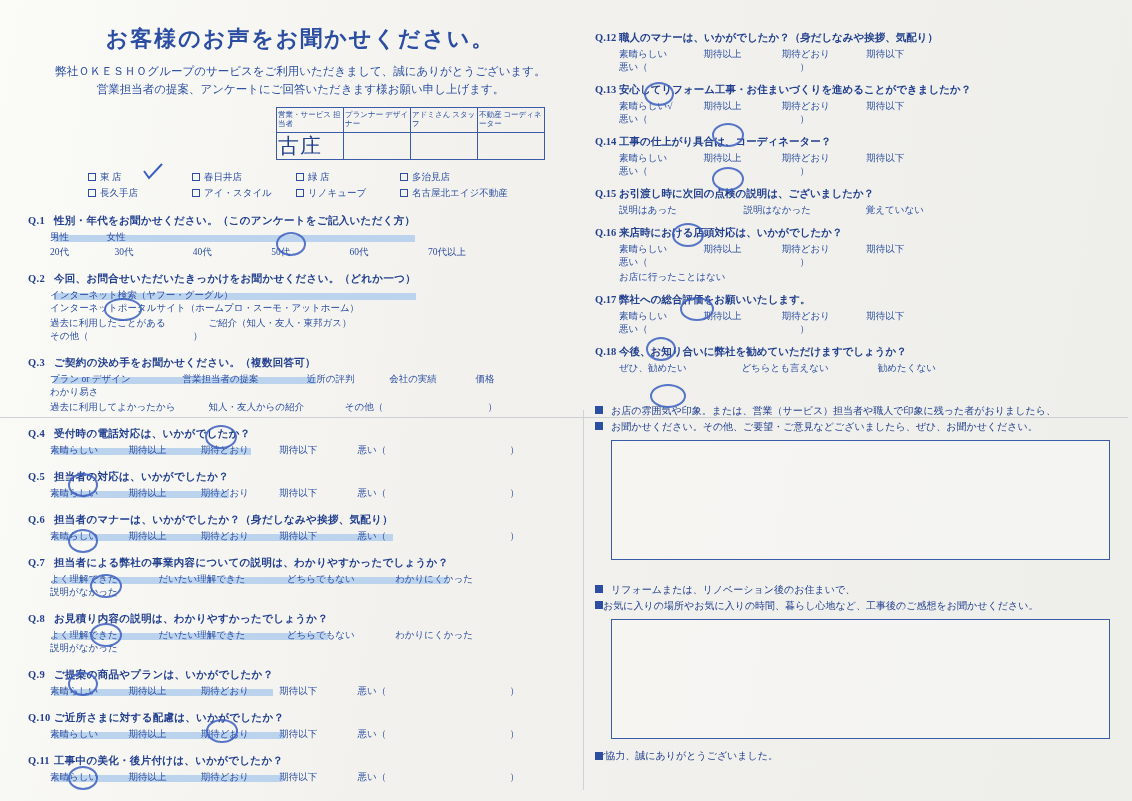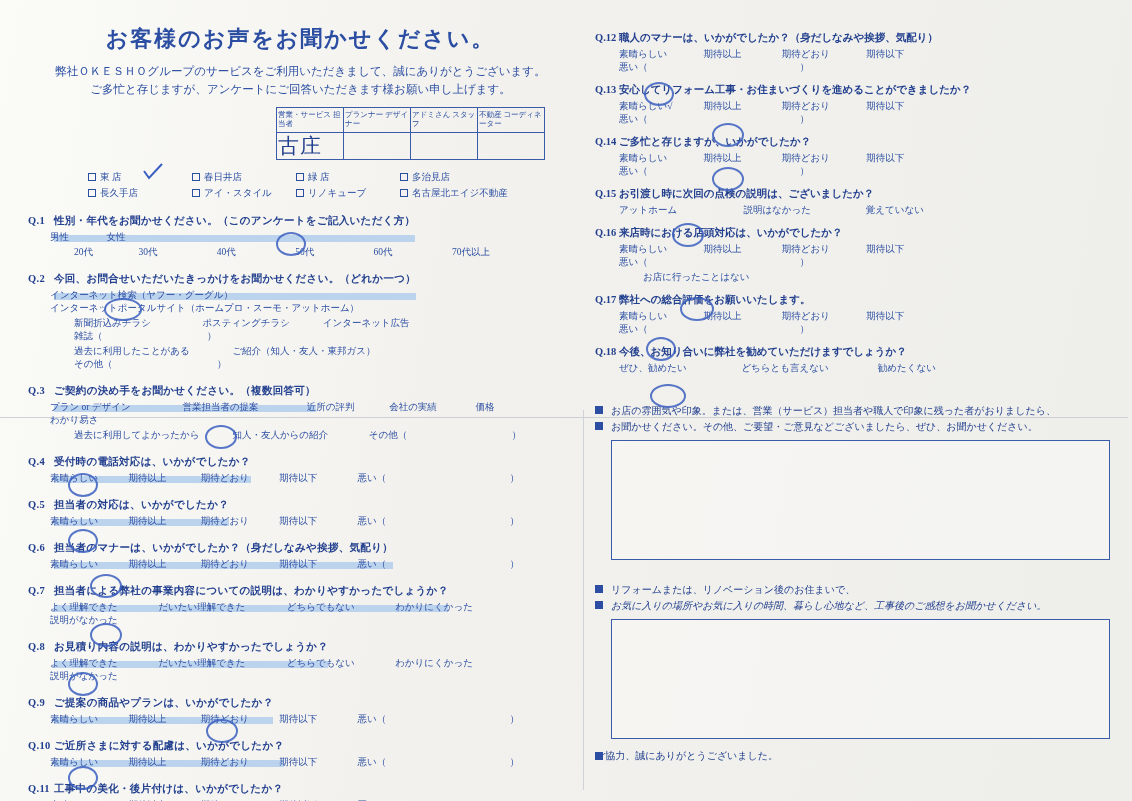--- a/index.html
+++ b/index.html
@@ -77,21 +77,21 @@
     background:linear-gradient(transparent 72%, #bcd3ee 72%, #bcd3ee 96%, transparent 96%);
     padding-bottom:17px;
   }
   .opts{
     margin:3px 0 0 22px;
     font-size:9.5px;
     color:#2b4ea2;
     position:relative;
   }
   .opts .o{display:inline-block;margin-right:14px;position:relative;}
-  .opts .line{display:block;margin-top:2px;margin-left:24px;}
+  .opts .line{display:block;margin-top:2px;}
 
   
   .mark{
     position:absolute;
     border:2px solid #3b5fc0;
     border-radius:50%;
     opacity:.85;
     pointer-events:none;
   }
 
@@ -125,21 +125,21 @@
 
 <div class="page">
 
   <hr class="sep" style="top:409px;">
   <div class="vline"></div>
 
   <div class="col left">
 
     <div class="title">お客様のお声をお聞かせください。</div>
     <div class="lead">弊社ＯＫＥＳＨＯグループのサービスをご利用いただきまして、誠にありがとうございます。</div>
-    <div class="lead">ご多忙と存じますが、アンケートにご回答いただきます様お願い申し上げます。</div>
+    <div class="lead">営業担当者の提案、アンケートにご回答いただきます様お願い申し上げます。</div>
 
     <table class="staff">
       <tbody>
           <tr>
         <td class="hd">営業・サービス
 担当者</td>
         <td class="hd">プランナー
 デザイナー</td>
         <td class="hd">アドミさん
 スタッフ</td>
@@ -185,26 +185,20 @@
         </span>
       </div>
     </div>
 
     <div class="q">
       <div class="qhead"><span class="num">Q.2</span><span class="uline">今回、お問合せいただいたきっかけをお聞かせください。（どれか一つ）</span></div>
       <div class="opts">
         <span class="o" style="width:200px">インターネット検索（ヤフー・グーグル）</span>
         <span class="o">インターネットポータルサイト（ホームプロ・スーモ・アットホーム）</span>
         <span class="line">
-          <span class="o" style="width:112px">新聞折込みチラシ</span>
-          <span class="o" style="width:104px">ポスティングチラシ</span>
-          <span class="o" style="width:110px">インターネット広告</span>
-          <span class="o">雑誌（　　　　　　　　　　　）</span>
-        </span>
-        <span class="line">
           <span class="o" style="width:142px">過去に利用したことがある</span>
           <span class="o" style="width:184px">ご紹介（知人・友人・東邦ガス）</span>
           <span class="o">その他（　　　　　　　　　　　）</span>
         </span>
       </div>
     </div>
 
     <div class="q">
       <div class="qhead"><span class="num">Q.3</span><span class="uline">ご契約の決め手をお聞かせください。（複数回答可）</span></div>
       <div class="opts">
@@ -332,35 +326,35 @@
         <span class="o" style="width:68px">素晴らしい√</span>
         <span class="o" style="width:62px">期待以上</span>
         <span class="o" style="width:68px">期待どおり</span>
         <span class="o" style="width:68px">期待以下</span>
         <span class="o">悪い（　　　　　　　　　　　　　　　　）</span>
       </div>
     </div>
 
     <div class="rq">
       <div class="qhead"><span class="num">Q.14</span>
-        <span class="uline">ご多忙と存じますが、いかがでしたか？</span></div>
+        <span class="uline">工事の仕上がり具合は、コーディネーター？</span></div>
       <div class="opts">
         <span class="o" style="width:68px">素晴らしい</span>
         <span class="o" style="width:62px">期待以上</span>
         <span class="o" style="width:68px">期待どおり</span>
         <span class="o" style="width:68px">期待以下</span>
         <span class="o">悪い（　　　　　　　　　　　　　　　　）</span>
       </div>
     </div>
 
     <div class="rq">
       <div class="qhead"><span class="num">Q.15</span>
         <span class="uline">お引渡し時に次回の点検の説明は、ございましたか？</span></div>
       <div class="opts">
-        <span class="o" style="width:108px">アットホーム</span>
+        <span class="o" style="width:108px">説明はあった</span>
         <span class="o" style="width:106px">説明はなかった</span>
         <span class="o">覚えていない</span>
       </div>
     </div>
 
     <div class="rq">
       <div class="qhead"><span class="num">Q.16</span>
         <span class="uline">来店時における店頭対応は、いかがでしたか？</span></div>
       <div class="opts">
         <span class="o" style="width:68px">素晴らしい</span>
@@ -395,21 +389,21 @@
     </div>
 
     <div class="cmtblock" style="margin-top:28px;">
       <div class="cmtlabel">お店の雰囲気や印象。または、営業（サービス）担当者や職人で印象に残った者がおりましたら、</div>
       <div class="cmtlabel" style="padding-left:16px;">お聞かせください。その他、ご要望・ご意見などございましたら、ぜひ、お聞かせください。</div>
       <div class="cmtbox" style="height:118px;"></div>
     </div>
 
     <div class="cmtblock" style="margin-top:22px;">
       <div class="cmtlabel">リフォームまたは、リノベーション後のお住まいで、</div>
-      <div class="cmtlabel" style="padding-left:16px;font-style:italic;">お気に入りの場所やお気に入りの時間、暮らし心地など、工事後のご感想をお聞かせください。</div>
+      <div class="cmtlabel" style="padding-left:8px;">お気に入りの場所やお気に入りの時間、暮らし心地など、工事後のご感想をお聞かせください。</div>
       <div class="cmtbox" style="height:118px;"></div>
     </div>
 
     <div class="thanks">ご協力、誠にありがとうございました。</div>
   </div>
 
   <span class="mark" style="left:144px;top:166px;width:18px;height:14px;border:0;"></span>
   <svg style="position:absolute;left:142px;top:163px;" width="22" height="18">
     <path d="M2,8 L7,15 L20,1" stroke="#3b5fc0" stroke-width="2" fill="none"></path>
   </svg>

